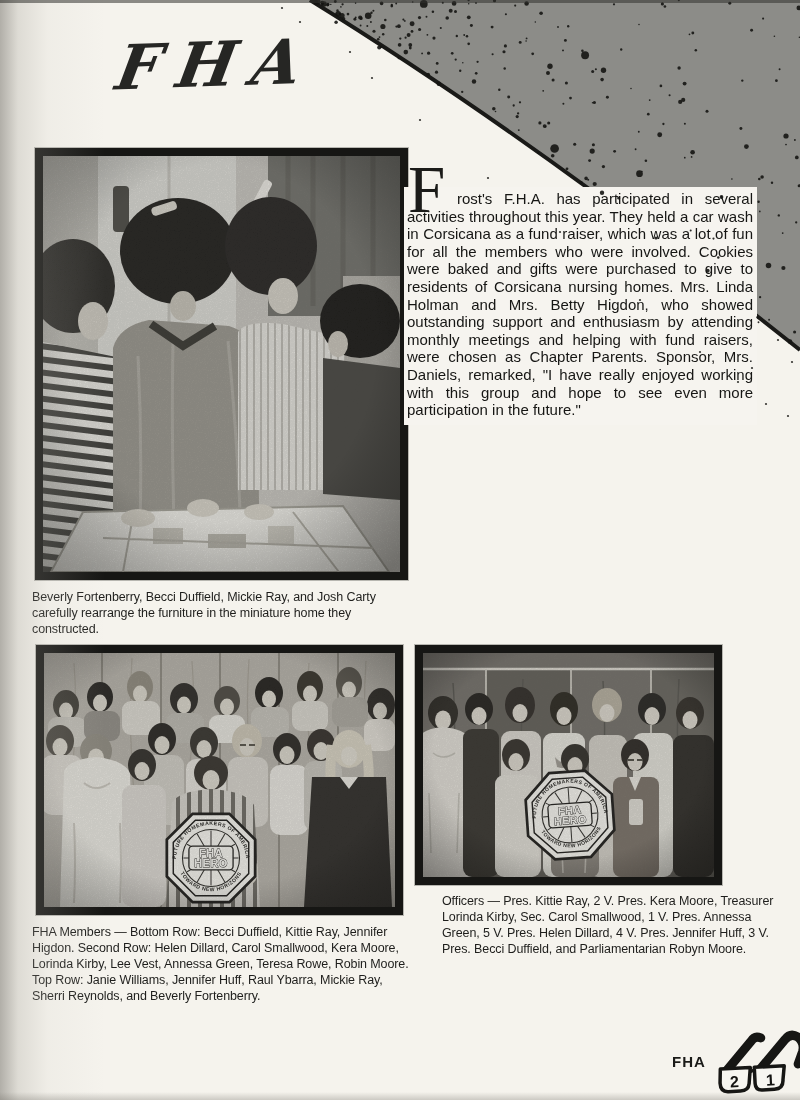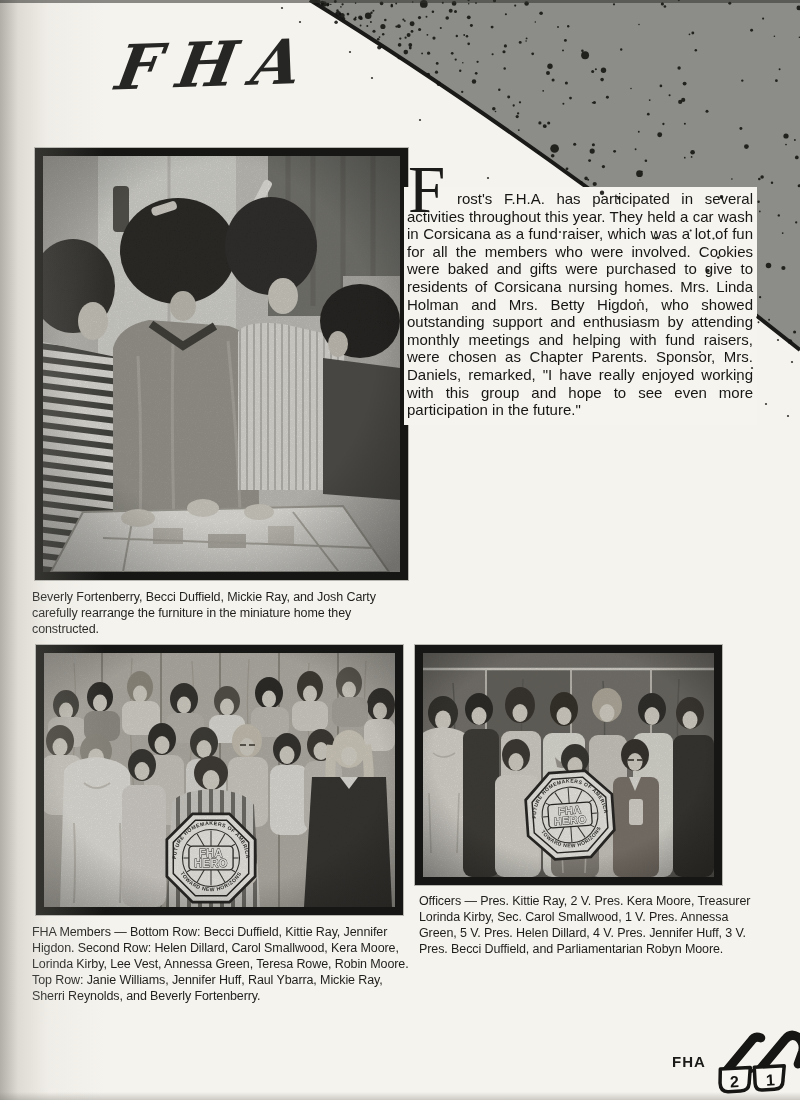--- a/index.html
+++ b/index.html
@@ -21,21 +21,21 @@
     font-size:62px;letter-spacing:16px;color:#262624;
     transform:skewX(-12deg) rotate(-2deg);
   }
   .photo{position:absolute;border:8px solid #161614;background:#c9c7c1;z-index:2;box-shadow:0 0 0 1px rgba(90,90,86,.4);}
   .photo-1{left:35px;top:148px;width:357px;height:416px;}
   .photo-2{left:36px;top:645px;width:351px;height:254px;}
   .photo-3{left:415px;top:645px;width:291px;height:224px;}
   .caption{position:absolute;z-index:2;font-size:12.5px;line-height:16px;letter-spacing:-.1px;color:#1e1e1c;}
   .caption-1{left:32px;top:589px;width:378px;}
   .caption-2{left:32px;top:924px;width:382px;}
-  .caption-3{left:419px;top:893px;width:338px;}
+  .caption-3{left:442px;top:893px;width:338px;}
   .dropcap{
     position:absolute;left:408px;top:156px;z-index:3;
     font-family:"Liberation Serif",serif;font-size:67px;line-height:1;color:#1b1b19;
   }
   .article-box{
     position:absolute;left:404px;top:187px;width:346px;z-index:2;
     background:#f6f4ef;padding:3px 4px 6px 3px;
   }
   .article-box p{
     margin:0;font-size:15px;line-height:17.6px;text-align:justify;

